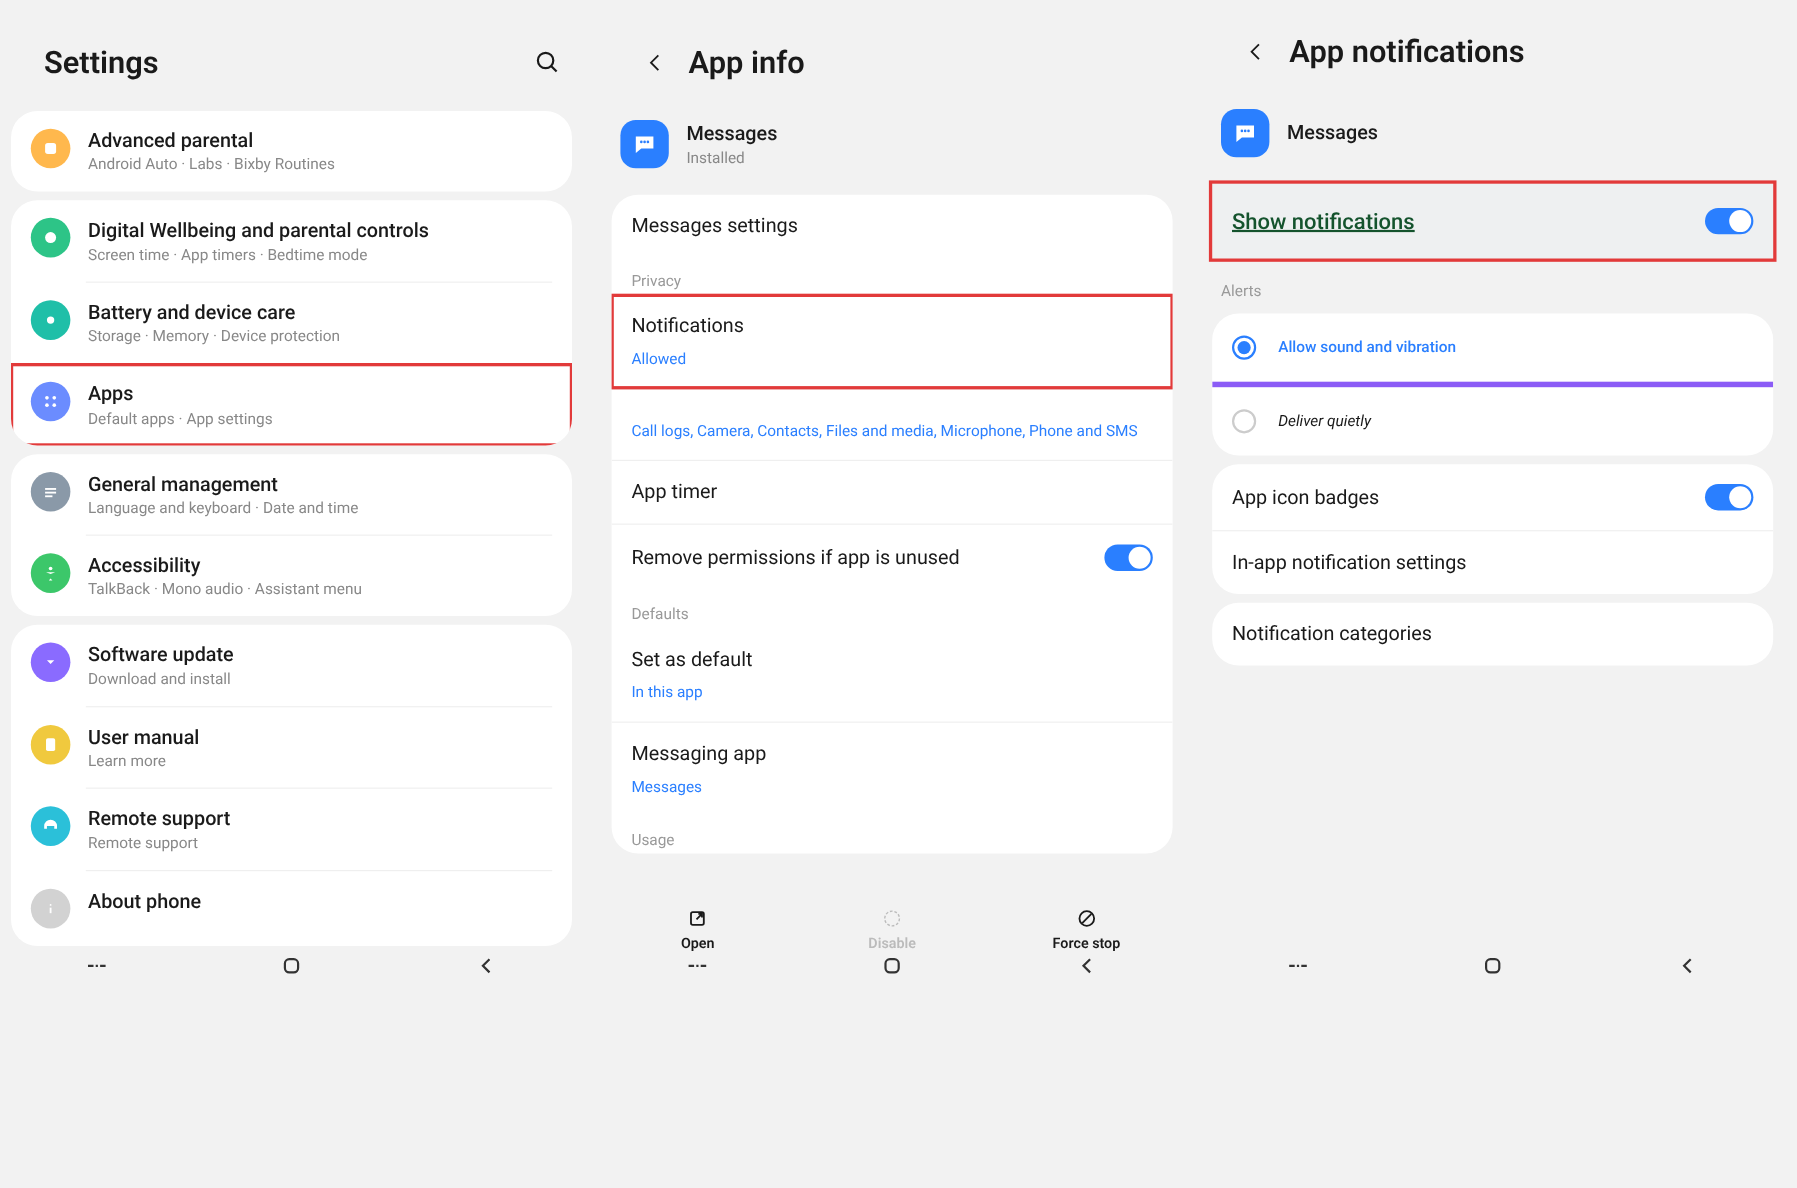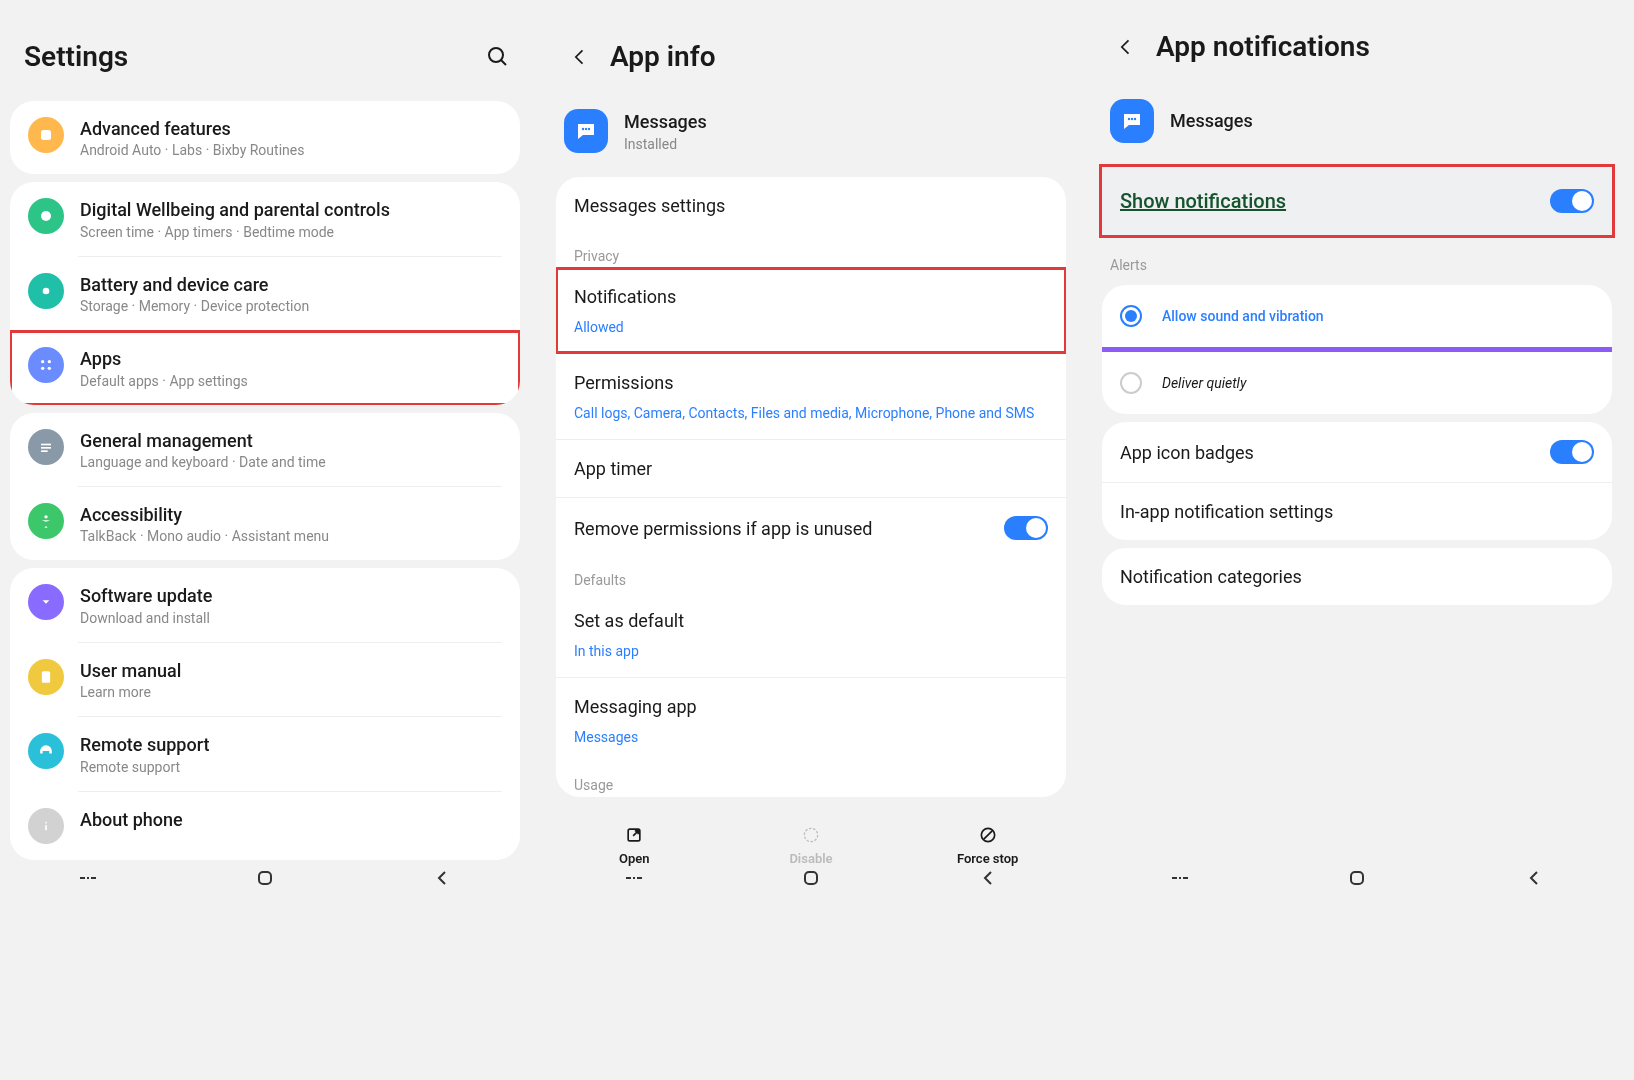--- a/index.html
+++ b/index.html
@@ -15,21 +15,21 @@
 .phone {
   width: 530px;
   height: 900px;
   background: #f2f2f2;
   position: relative;
   overflow: hidden;
 }
 .header {
   display: flex;
   align-items: center;
-  padding: 40px 20px 20px 24px;
+  padding: 40px 20px 20px 40px;
   gap: 20px;
 }
 .header-title {
   font-size: 28px;
   font-weight: 600;
   color: #1a1a1a;
 }
 .search-icon {
   margin-left: auto;
   width: 24px;
@@ -219,21 +219,21 @@
   </div>
 
   <div class="card">
     <div class="list-item">
       <div class="icon-circle ic-orange">
           <svg class="icon-inner" viewBox="0 0 24 24">
             <rect x="6" y="6" width="12" height="12" rx="3"></rect>
           </svg>
         </div>
       <div class="item-text">
-        <div class="item-title">Advanced features</div>
+        <div class="item-title">Advanced parental</div>
         <div class="item-sub">Android Auto  ·  Labs  ·  Bixby Routines</div>
       </div>
     </div>
   </div>
 
   <div class="card">
     <div class="list-item">
       <div class="icon-circle ic-green">
           <svg class="icon-inner" viewBox="0 0 24 24">
             <circle cx="12" cy="12" r="6"></circle>
@@ -395,21 +395,20 @@
   <div class="card">
     <div class="row">
       <div class="row-title">Messages settings</div>
     </div>
     <div class="section-label">Privacy</div>
     <div class="row redbox" style="display:block;">
       <div class="row-title">Notifications</div>
       <div class="item-sub-blue">Allowed</div>
     </div>
     <div class="row" style="display:block;">
-      <div class="row-title">Permissions</div>
       <div class="item-sub-blue">Call logs, Camera, Contacts, Files and media, Microphone, Phone and SMS</div>
     </div>
     <div class="row">
       <div class="row-title">App timer</div>
     </div>
     <div class="row">
       <div class="row-title">Remove permissions if app is unused</div>
       <div class="toggle"></div>
     </div>
     <div class="section-label">Defaults</div>

